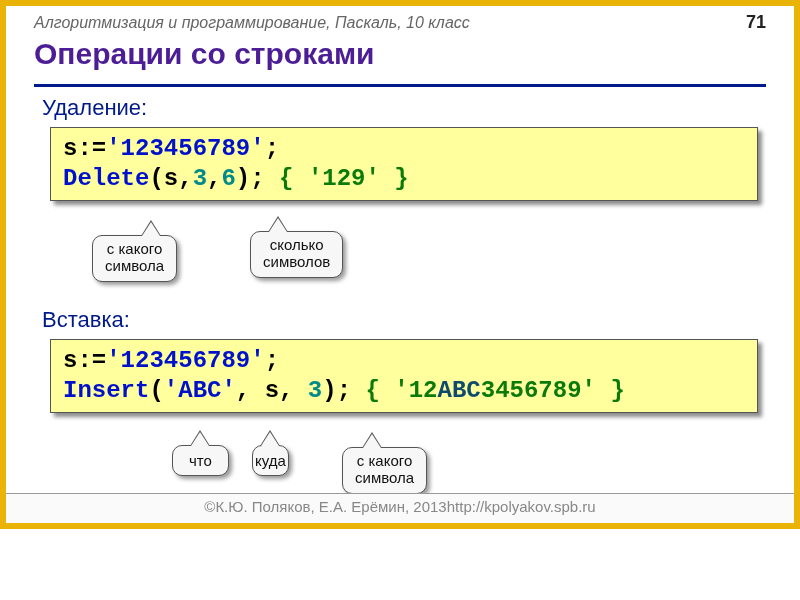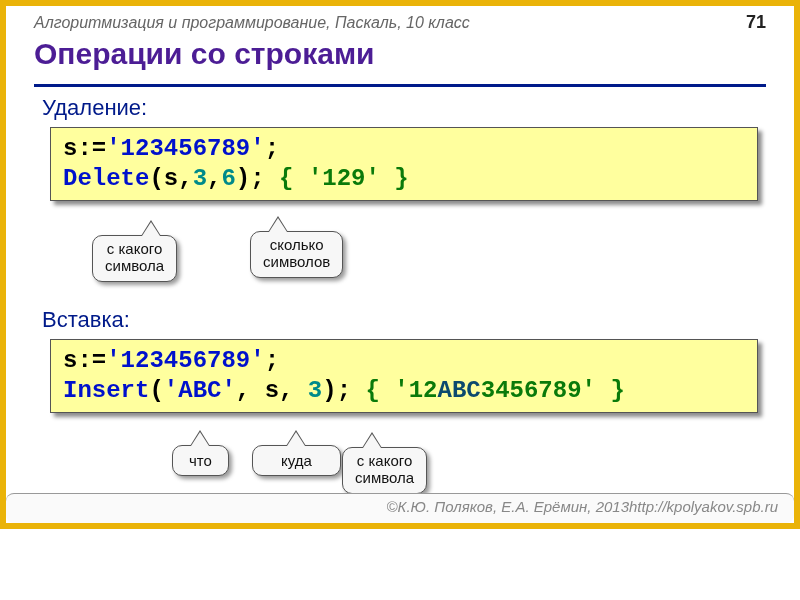--- a/index.html
+++ b/index.html
@@ -104,27 +104,25 @@
     width: 0; height: 0;
     border-left: 10px solid transparent;
     border-right: 10px solid transparent;
     border-bottom: 16px solid #555;
   }
   .footer {
     position: absolute;
     left: 0; right: 0; bottom: 0;
     border-top: 1px solid #999;
     display: flex;
-    justify-content: flex-end;
+    justify-content: center;
     padding: 4px 16px 8px 16px;
     color: #888;
-    font-style: italic;
     font-size: 15px;
     background: #fafafa;
-    border-radius: 8px;
   }
 </style>
 </head>
 <body>
 
 <div class="slide">
 
   <div class="topbar">
     <span>Алгоритмизация и программирование, Паскаль, 10 класс</span>
     <span class="pagenum">71</span>
@@ -160,21 +158,21 @@
     <div class="codebox"><span class="tok-black">s</span><span class="tok-black">:=</span><span class="tok-blue">'123456789'</span><span class="tok-black">;</span>
 <span class="tok-blue">Insert</span><span class="tok-black">(</span><span class="tok-blue">'ABC'</span><span class="tok-black">,</span><span class="tok-black"> s</span><span class="tok-black">,</span><span class="tok-teal"> 3</span><span class="tok-black">);</span> <span class="tok-green"><span>{ '</span><span>12</span><span class="tok-red">ABC</span><span>3456789</span><span>' }</span></span></div>
   </div>
 
   <div class="callouts" style="height:110px;">
     <div class="callout" style="left:130px; top:16px; padding:6px 16px;">
       <div class="tail-border" style="left:50%;"></div>
       <div class="tail" style="left:50%;"></div>
       <span>что</span>
     </div>
-    <div class="callout" style="left:210px; top:16px; padding:6px 28px;">
+    <div class="callout" style="left:210px; top:16px; padding:6px 2px;">
       <div class="tail-border" style="left:50%;"></div>
       <div class="tail" style="left:50%;"></div>
       <span>куда</span>
     </div>
     <div class="callout" style="left:300px; top:18px;">
       <div class="tail-border" style="left:35%;"></div>
       <div class="tail" style="left:35%;"></div>
       <span style="white-space:pre-line;">с какого
 символа</span>
     </div>

